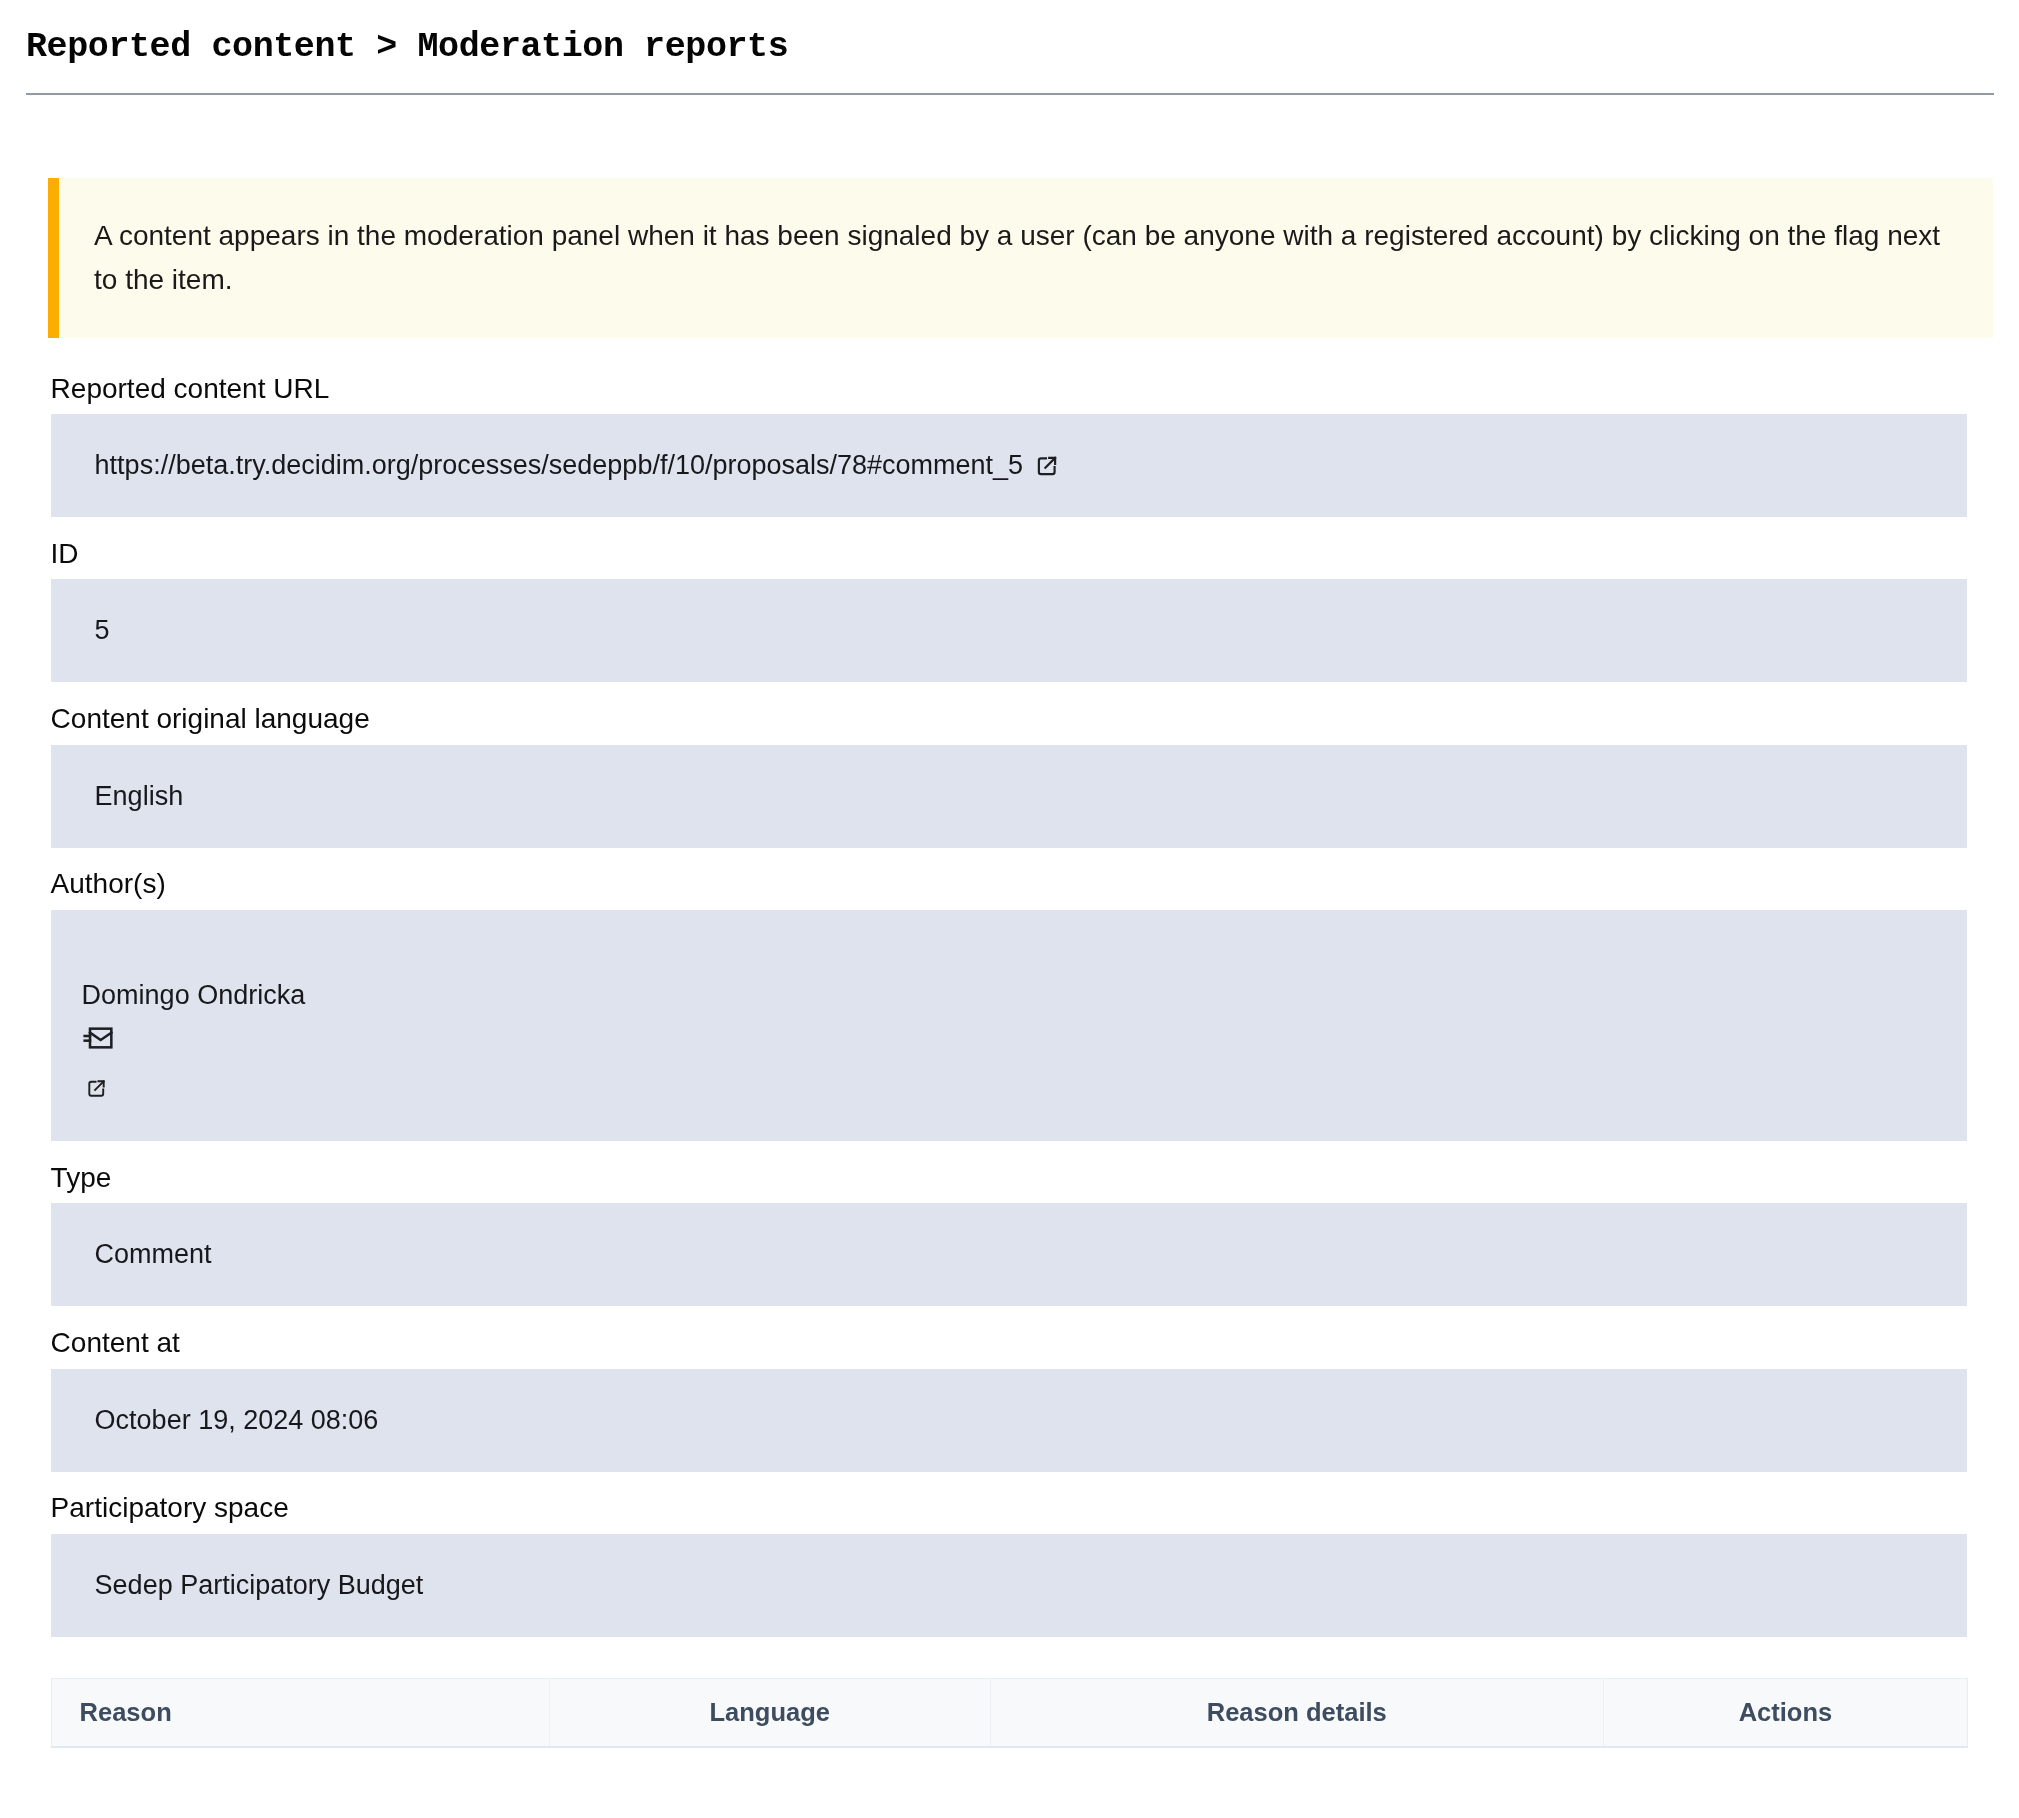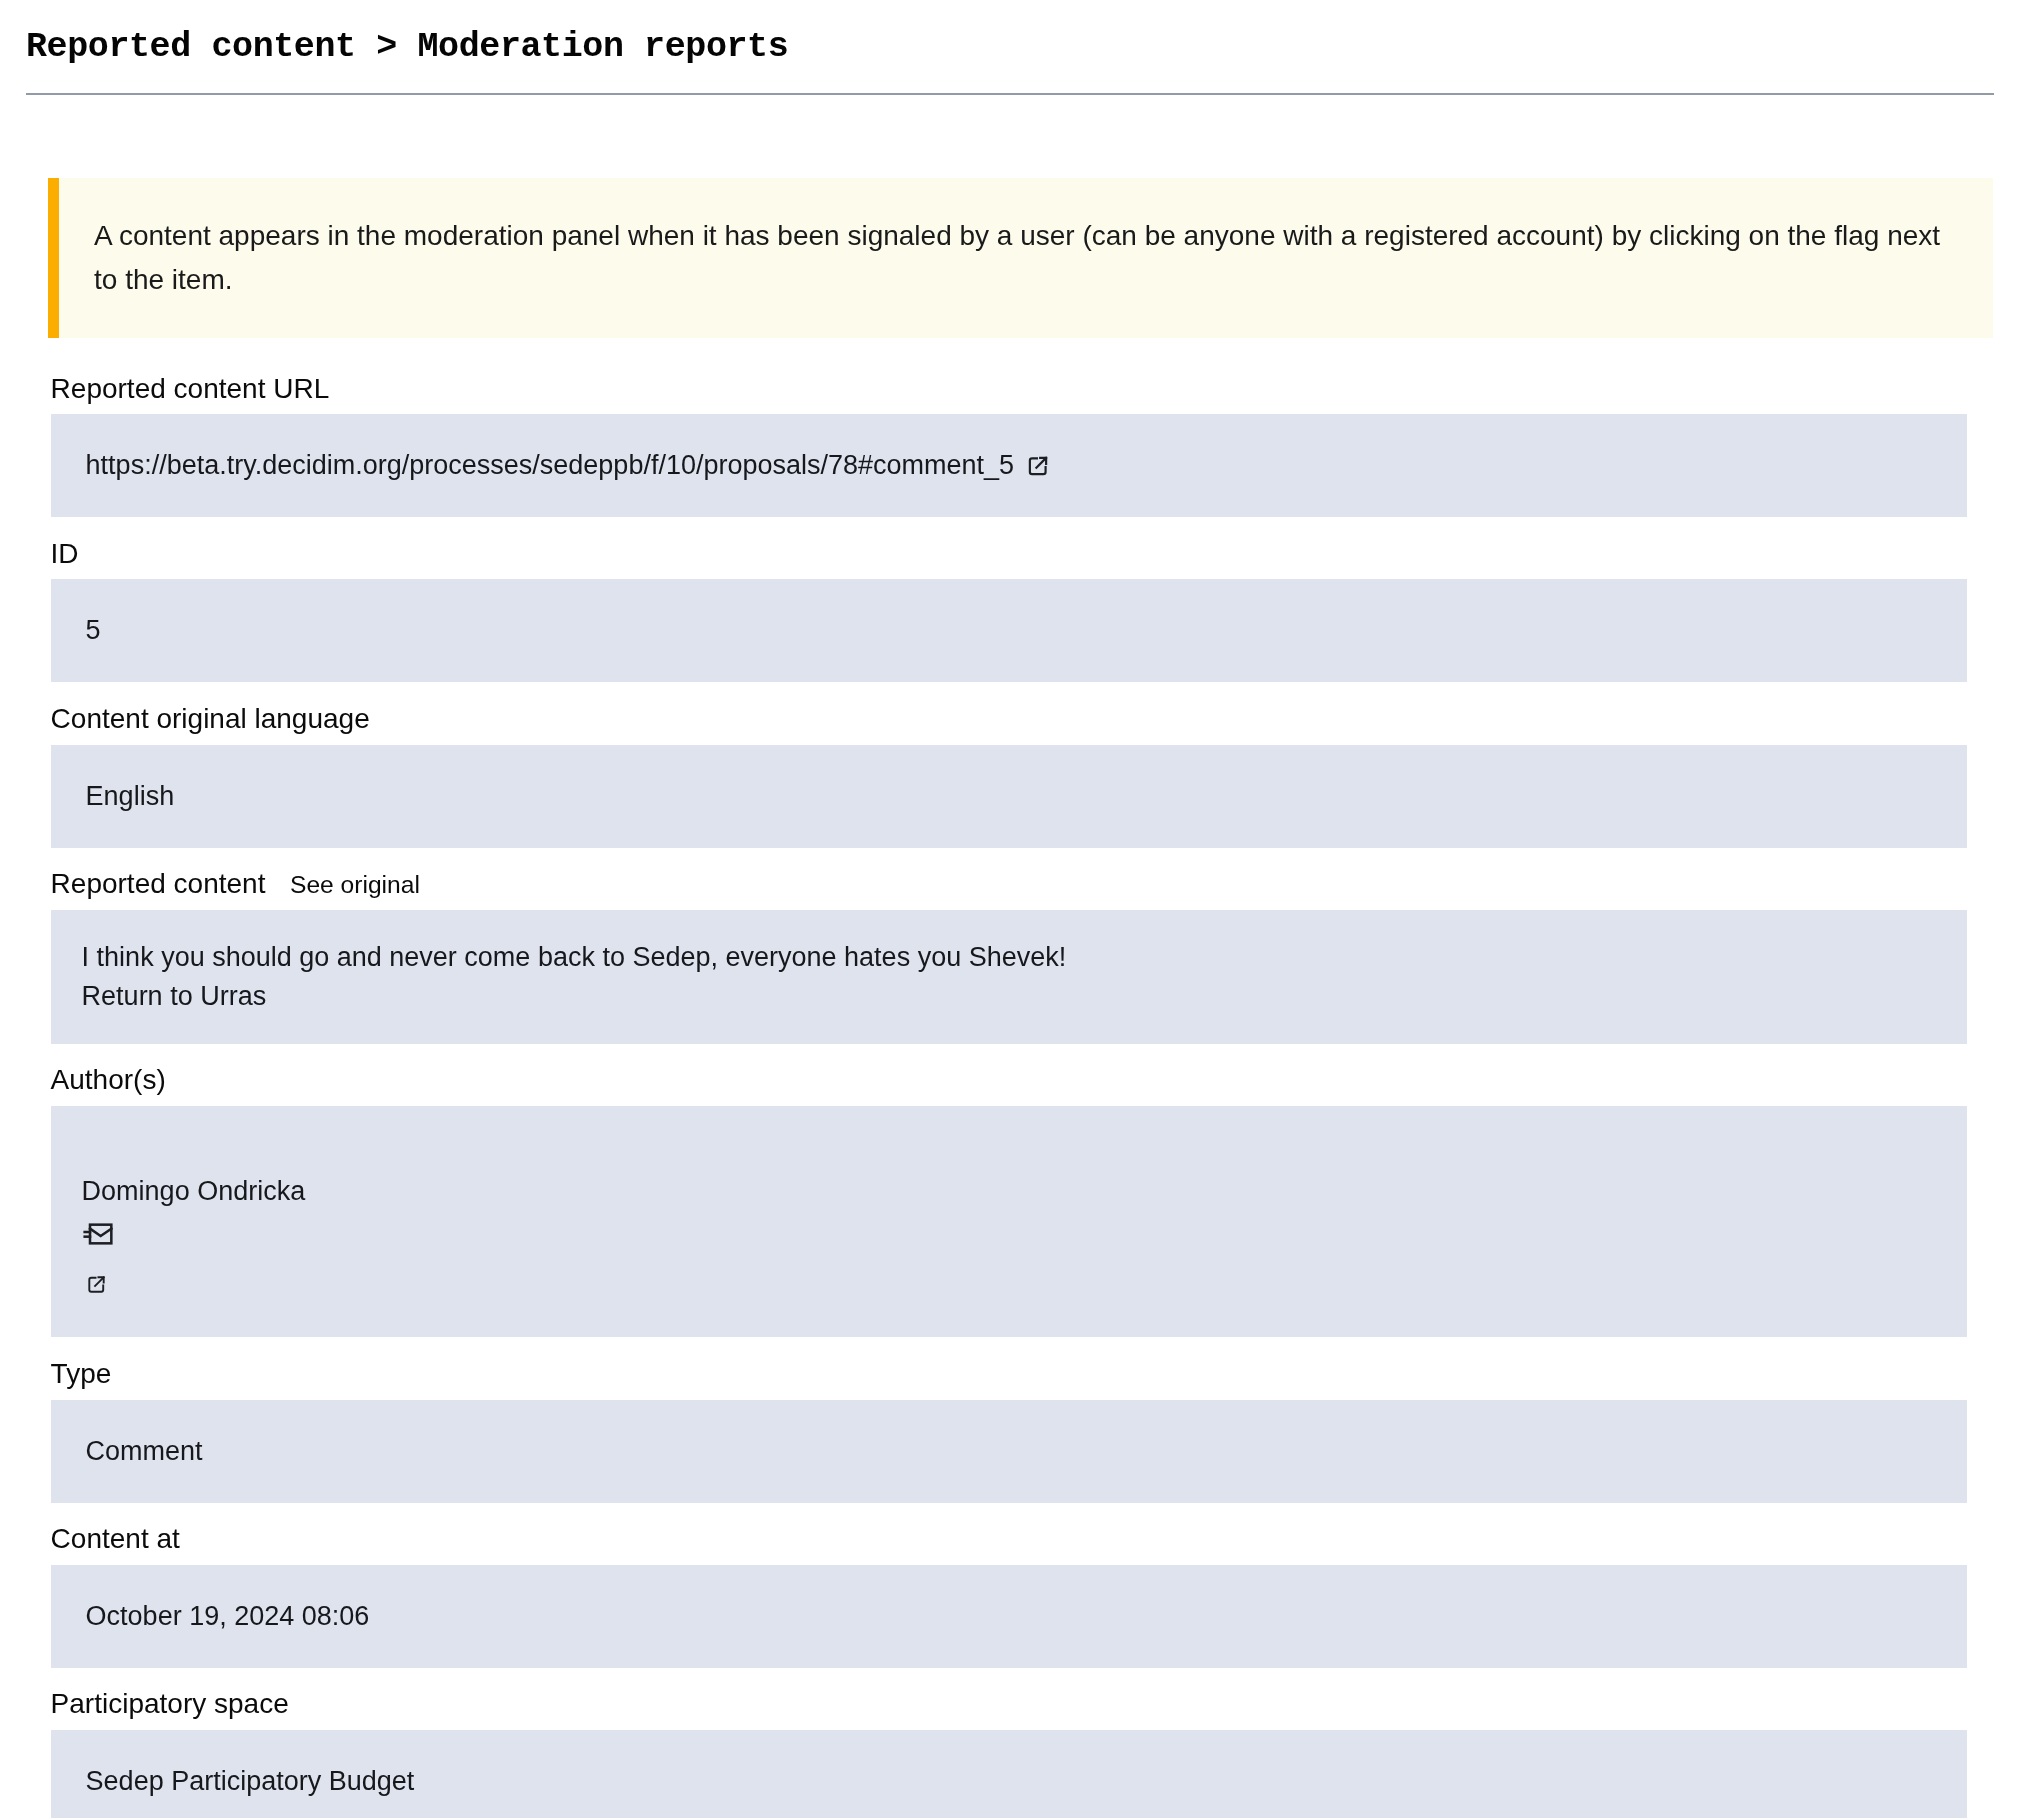--- a/index.html
+++ b/index.html
@@ -55,21 +55,21 @@
     color: #0b0b0b;
   }
   .see-original {
     font-size: 24.6px;
     color: #0b0b0b;
     cursor: pointer;
     text-decoration: none;
   }
   .field-box {
     background: #dfe3ee;
-    padding: 32px 35px;
+    padding: 32px 44px;
     font-size: 27px;
     line-height: 39px;
     color: #16181c;
   }
   .field-box.multiline { padding: 28px 31px; }
   .value-link {
     color: #16181c;
     text-decoration: none;
     display: inline-flex;
     align-items: center;
@@ -158,30 +158,20 @@
 
     <div class="field">
       <div class="field-label-row">
         <span class="field-label">Content original language</span>
       </div>
       <div class="field-box">
         <span>English</span>
       </div>
     </div>
 
-    <div class="field">
-      <div class="field-label-row">
-        <span class="field-label">Reported content</span>
-        <a class="see-original">See original</a>
-      </div>
-      <div class="field-box multiline">
-        <div>I think you should go and never come back to Sedep, everyone hates you Shevek!</div>
-        <div>Return to Urras</div>
-      </div>
-    </div>
 
     <div class="field">
       <div class="field-label-row">
         <span class="field-label">Author(s)</span>
       </div>
       <div class="field-box authors-box">
         <div class="author-name">Domingo Ondricka</div>
         <div>
           <button class="author-icon-btn">
             <span class="icon">

